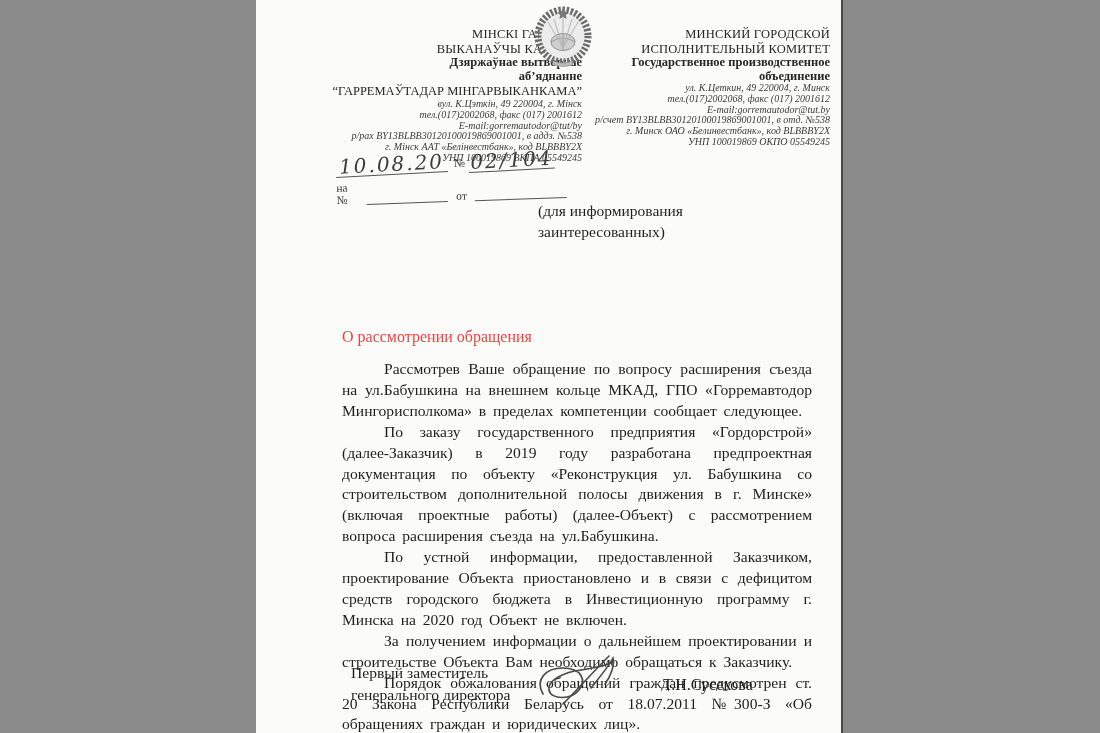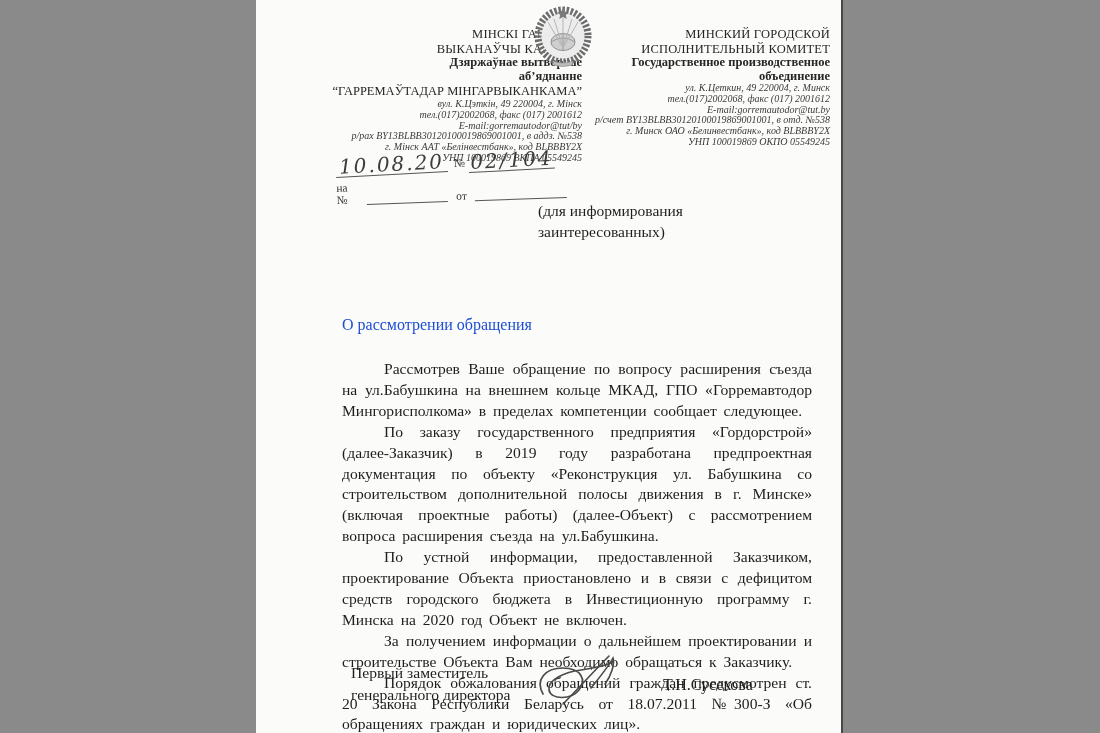--- a/index.html
+++ b/index.html
@@ -34,21 +34,21 @@
   .u { border-bottom: 1.2px solid #555; display: inline-block; }
   .seg-date { width: 112px; text-align: center; }
   .seg-num  { width: 86px;  text-align: center; }
   .ref-no { font-size: 12px; color: #333; padding: 0 4px 2px 6px; }
   .ref-line2 { margin-top: 5px; font-size: 11.5px; color: #333; display: flex; align-items: flex-end; }
   .blank1 { width: 92px; margin: 0 8px; height: 13px; }
   .blank2 { width: 104px; margin-left: 8px; height: 13px; }
 
   .recipient-note { position: absolute; left: 282px; top: 200px; width: 190px; font-size: 15.5px; line-height: 21px; color: #1f1f1f; }
 
-  .subject { position: absolute; left: 86px; top: 316px; font-size: 16px; color: #1d4ed8; }
+  .subject { position: absolute; left: 86px; top: 328px; font-size: 16px; color: #ef4444; }
 
   .body-text { position: absolute; left: 86px; top: 359px; width: 470px; }
   .body-text p {
     font-size: 15.6px; line-height: 20.9px; text-align: justify; text-indent: 42px;
     color: #1e1e1e; word-spacing: 3px;
   }
 
   .sig-block { position: absolute; left: 86px; top: 660px; width: 472px; height: 47px; margin-left: 9px; }
   .sig-position { position: absolute; left: 0; top: 2px; font-size: 15.6px; line-height: 21.5px; color: #1e1e1e; }
   .sig-autograph { position: absolute; left: 178px; top: -6px; }

